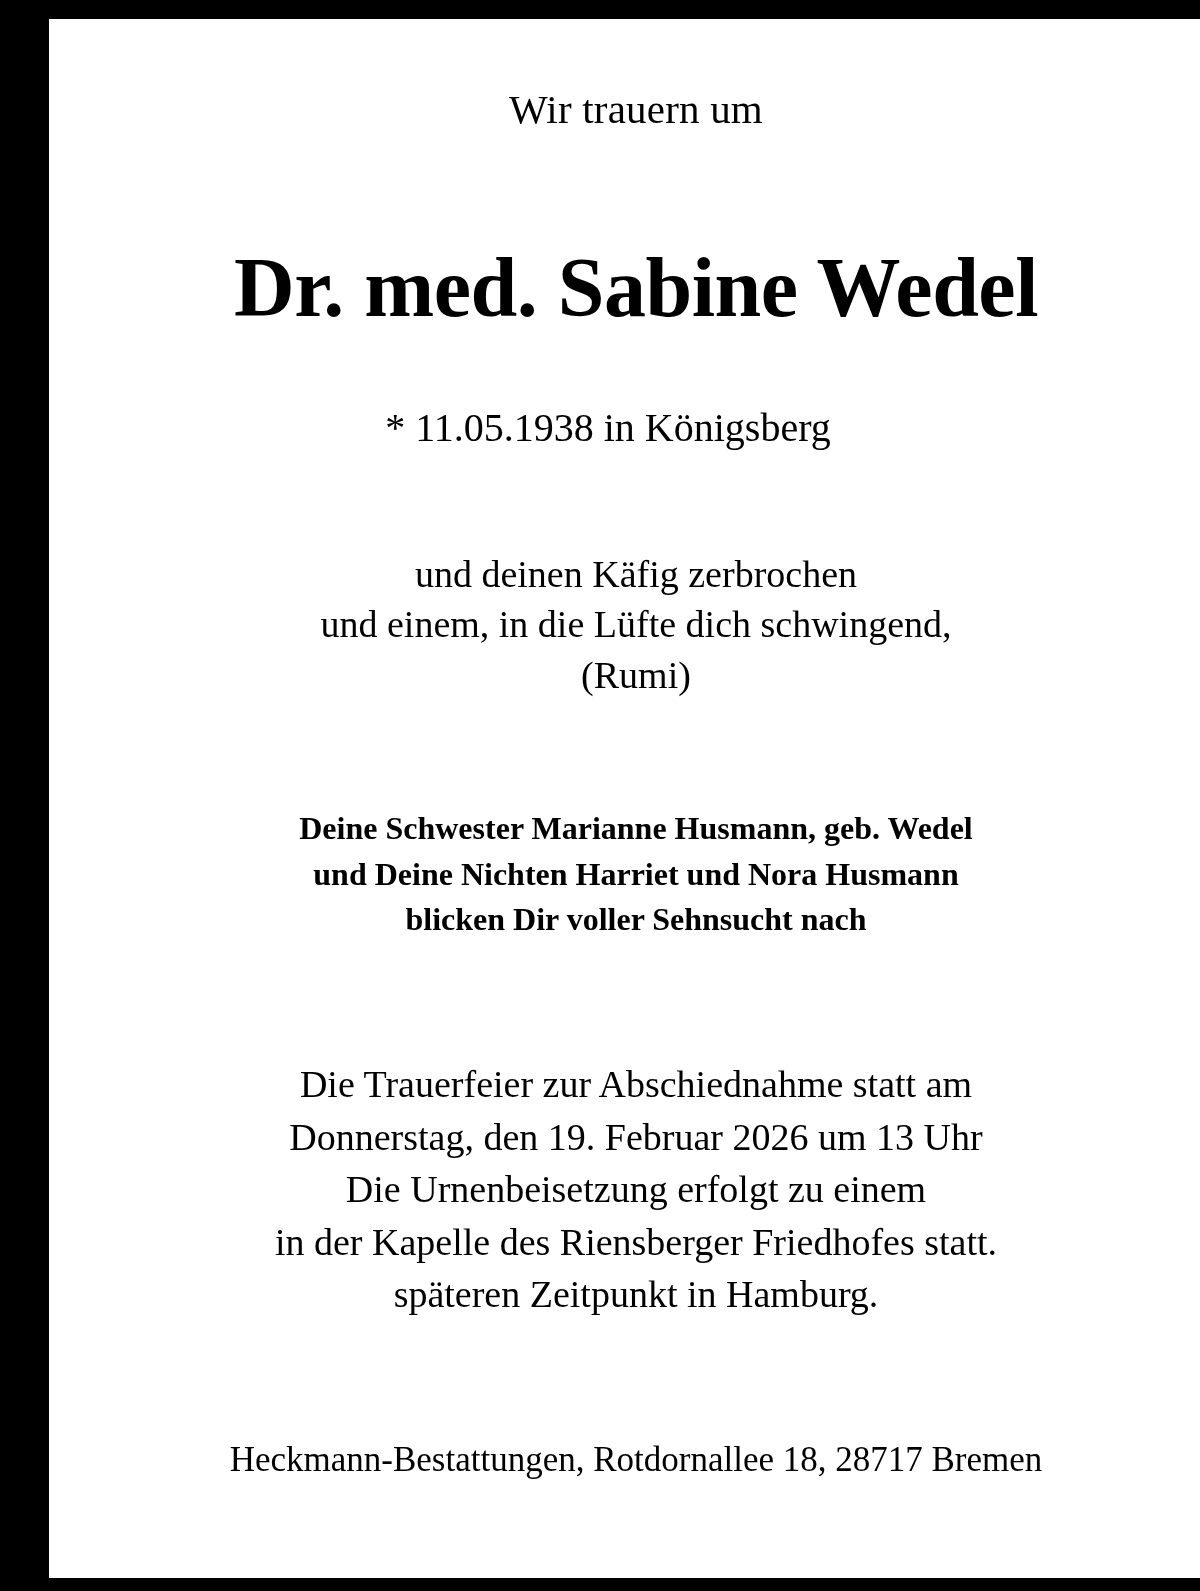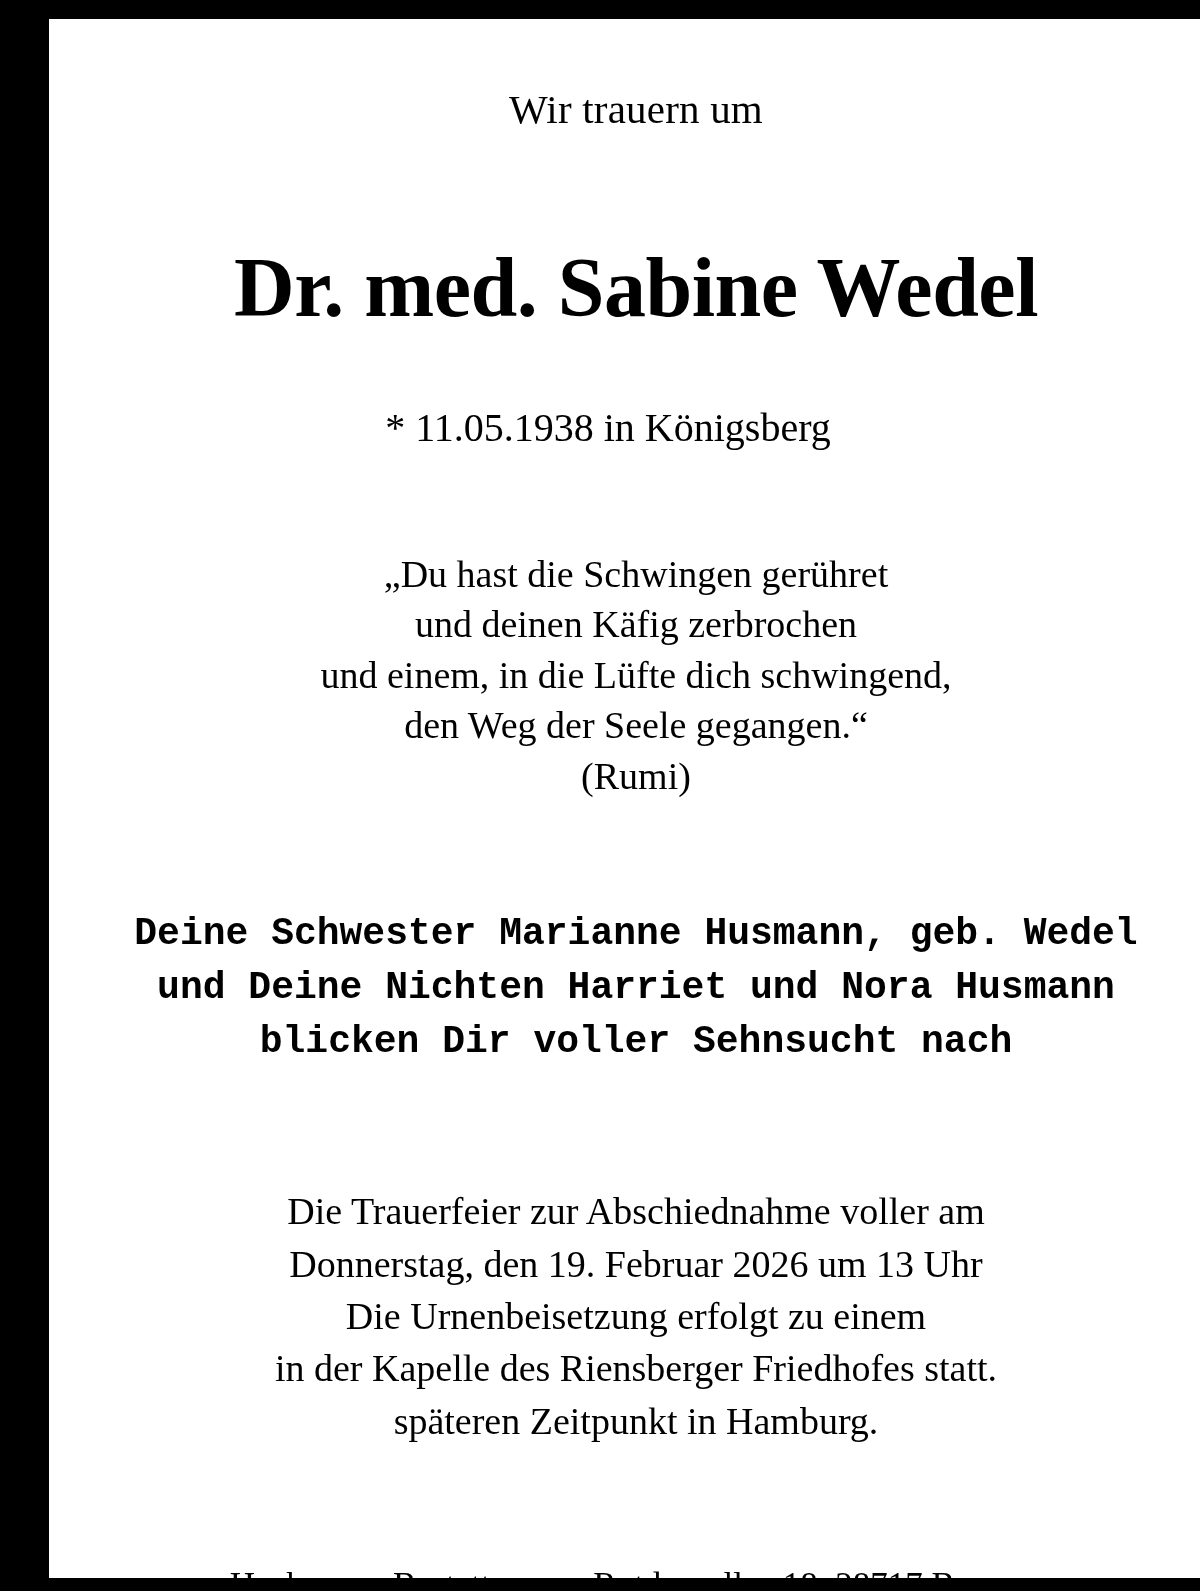--- a/index.html
+++ b/index.html
@@ -76,24 +76,23 @@
     line-height: 1.33;
   }
 
   .quote-attribution {
     font-size: 38px;
     line-height: 1.33;
   }
 
   .family-block {
     margin-top: 106px;
-    font-size: 38px;
+    font-size: 32px;
     font-weight: bold;
     line-height: 1.42;
-    font-family: Liberation Mono, monospace;
   }
 
   .service-block {
     margin-top: 116px;
     font-size: 38px;
     line-height: 1.38;
   }
 
   .provider-line {
     margin-top: 118px;
@@ -116,35 +115,33 @@
 
     <h1 class="deceased-name">Dr. med. Sabine Wedel</h1>
 
     <div class="life-dates">
       <span class="date-birth">
         <span class="symbol">*</span><span>11.05.1938 in Königsberg</span>
       </span>
     </div>
 
     <div class="quote-block">
-      <span class="text-row">„Du hast die Schwingen gerühret</span>
       <span class="text-row">und deinen Käfig zerbrochen</span>
       <span class="text-row">und einem, in die Lüfte dich schwingend,</span>
-      <span class="text-row">den Weg der Seele gegangen.“</span>
       <span class="text-row quote-attribution">(Rumi)</span>
     </div>
 
     <div class="family-block">
       <span class="text-row">Deine Schwester Marianne Husmann, geb. Wedel</span>
       <span class="text-row">und Deine Nichten Harriet und Nora Husmann</span>
       <span class="text-row">blicken Dir voller Sehnsucht nach</span>
     </div>
 
     <div class="service-block">
-      <span class="text-row">Die Trauerfeier zur Abschiednahme voller am</span>
+      <span class="text-row">Die Trauerfeier zur Abschiednahme statt am</span>
       <span class="text-row">Donnerstag, den 19. Februar 2026 um 13 Uhr</span>
       <span class="text-row">Die Urnenbeisetzung erfolgt zu einem</span>
       <span class="text-row">in der Kapelle des Riensberger Friedhofes statt.</span>
       <span class="text-row">späteren Zeitpunkt in Hamburg.</span>
     </div>
 
     <div class="provider-line">Heckmann-Bestattungen, Rotdornallee 18, 28717 Bremen</div>
 
   </div>
 </div>

